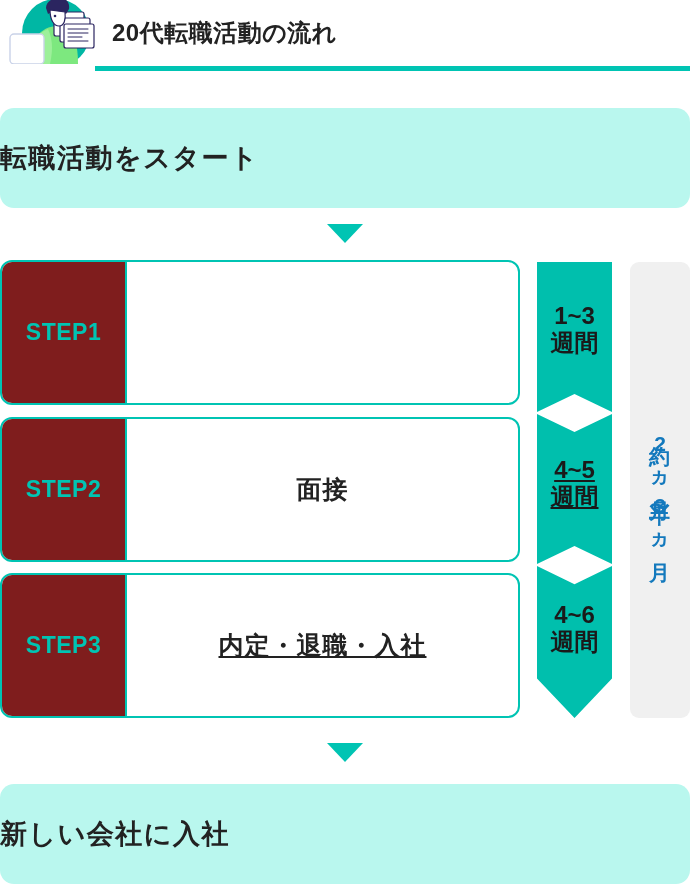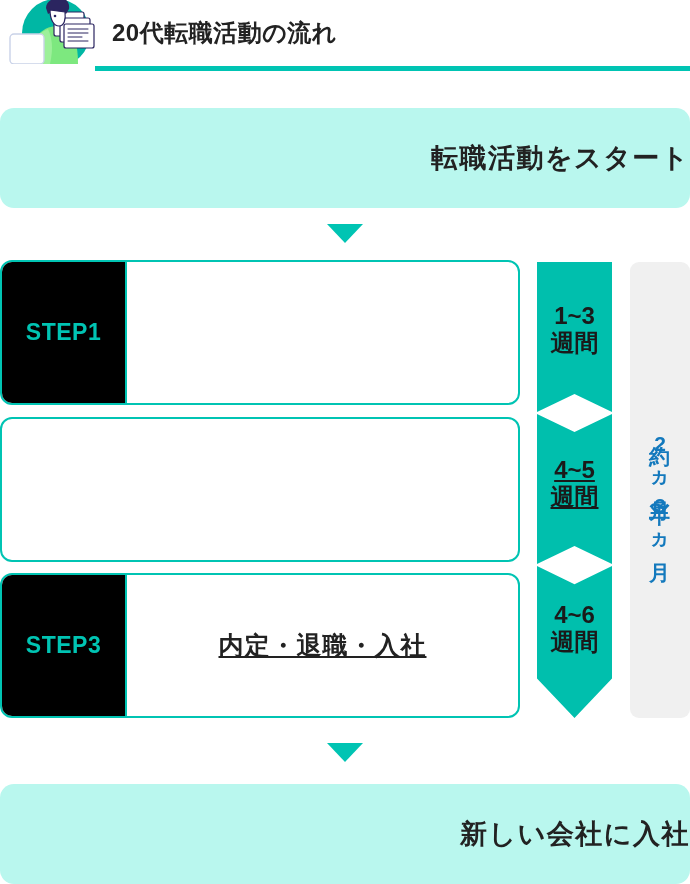--- a/index.html
+++ b/index.html
@@ -53,21 +53,21 @@
 
   
   .banner {
     position: absolute;
     left: 0;
     width: 690px;
     background: #b9f7ee;
     border-radius: 14px;
     display: flex;
     align-items: center;
-    justify-content: flex-end;
+    justify-content: flex-start;
     box-sizing: border-box;
   }
   .banner-text {
     font-size: 27px;
     font-weight: bold;
     letter-spacing: 1.5px;
     color: #222222;
   }
   .banner-start { top: 108px; height: 100px; }
   .banner-end   { top: 784px; height: 100px; }
@@ -97,21 +97,21 @@
     display: flex;
     overflow: hidden;
   }
   .step-1 { top: 260px; height: 145px; }
   .step-2 { top: 417px; height: 145px; }
   .step-3 { top: 573px; height: 145px; }
 
   .step-label {
     width: 125px;
     flex: 0 0 125px;
-    background: #000000;
+    background: #7f1d1d;
     border-right: 2px solid #00c4b3;
     box-sizing: border-box;
     display: flex;
     align-items: center;
     justify-content: center;
     font-size: 23px;
     font-weight: bold;
     letter-spacing: 0.5px;
     color: #00c4b3;
   }
@@ -244,20 +244,22 @@
   <span class="banner-text">転職活動をスタート</span>
 </div>
 
 <div class="tri tri-top"></div>
 
 <div class="step step-1">
   <div class="step-label">STEP1</div>
 </div>
 
 <div class="step step-2">
+  <div class="step-label">STEP2</div>
+  <div class="step-body" style="white-space: pre-line;">面接</div>
 </div>
 
 <div class="step step-3">
   <div class="step-label">STEP3</div>
   <div class="step-body" style="white-space: pre-line; text-decoration: underline;">内定・退職・入社</div>
 </div>
 
 <div class="chev-col">
 
   <div class="chev-seg chev-1">

